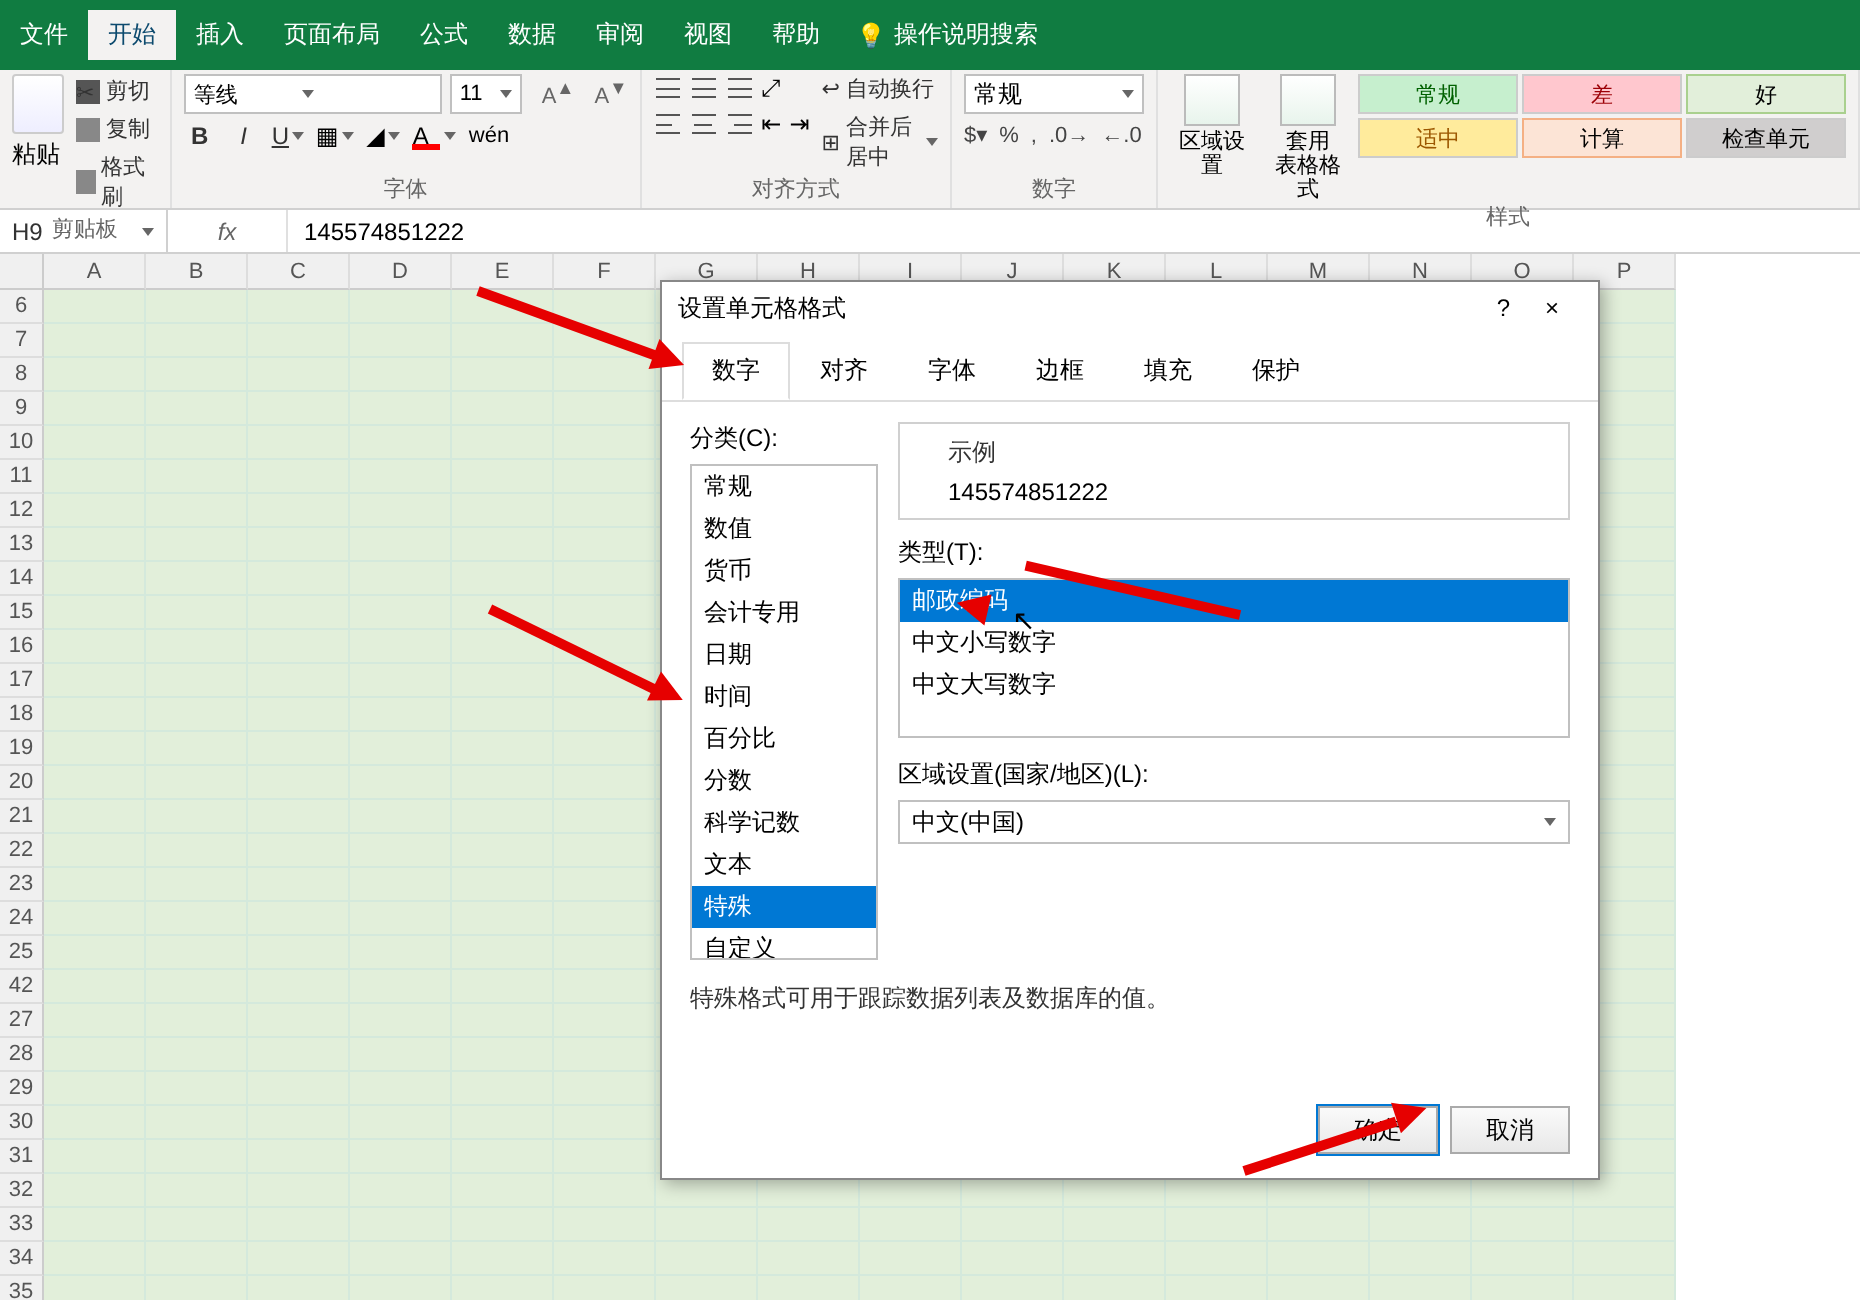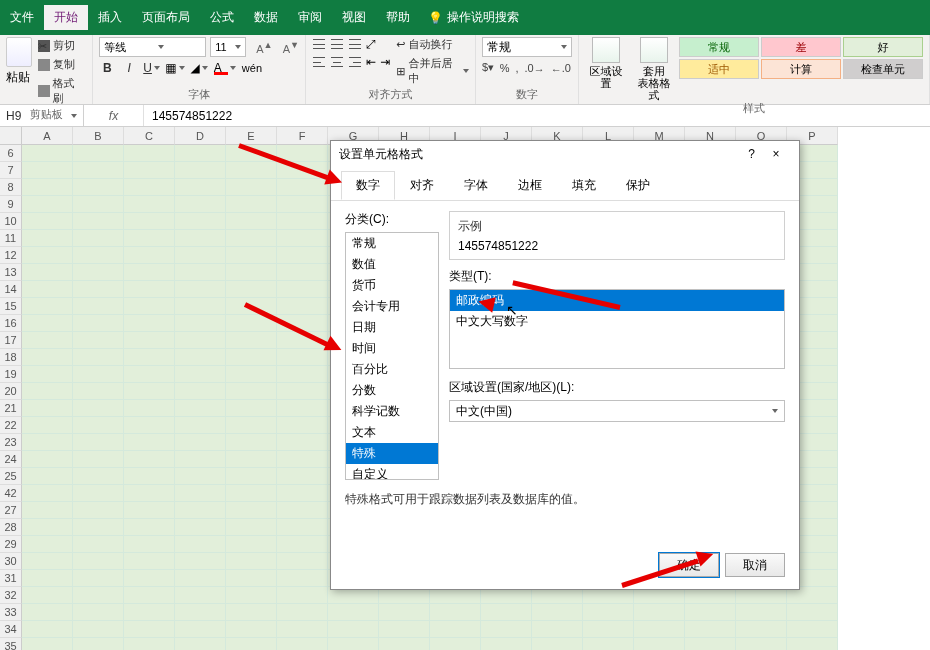--- a/index.html
+++ b/index.html
@@ -1,20 +1,20 @@
 <!DOCTYPE html>
 <html><head>
 <meta charset="utf-8">
 <style>
 * { box-sizing: border-box; margin: 0; padding: 0; }
 body { font-family: "Microsoft YaHei", "SimSun", sans-serif; font-size: 12px; background: #fff; width: 930px; height: 650px; overflow: hidden; position: relative; }
 
 .menubar { background: #107c41; color: #fff; display: flex; height: 35px; align-items: center; }
 .menubar .item { padding: 0 10px; height: 25px; line-height: 25px; cursor: pointer; }
-.menubar .item.active { background: #f3f2f1; color: #701a75; }
+.menubar .item.active { background: #f3f2f1; color: #0c4a6e; }
 .menubar .search { display: flex; align-items: center; padding: 0 8px; }
 .menubar .bulb { margin-right: 4px; }
 
 .ribbon { background: #f3f2f1; border-bottom: 1px solid #d0d0d0; display: flex; height: 70px; }
 .ribbon-group { border-right: 1px solid #e0e0e0; display: flex; flex-direction: column; padding: 2px 6px 0; }
 .ribbon-body { flex: 1; display: flex; align-items: flex-start; }
 .ribbon-label { text-align: center; font-size: 11px; color: #666; padding: 0 0 2px; }
 .paste-col { display: flex; flex-direction: column; align-items: flex-start; margin-right: 4px; }
 .paste-icon { width: 26px; height: 30px; border: 1px solid #ccc; background: linear-gradient(#fff,#eef); border-radius: 2px; margin-bottom: 2px; }
 .clip-btns { display: flex; flex-direction: column; gap: 2px; }
@@ -75,21 +75,21 @@
 .dlg-tabs { display:flex; padding:4px 10px 0; border-bottom:1px solid #ddd; gap:0; }
 .dlg-tab { padding:5px 14px; border:1px solid transparent; font-size:12px; cursor:pointer; }
 .dlg-tab.active { border:1px solid #ddd; border-bottom:1px solid #fff; background:#fff; }
 .dlg-body { padding:10px 14px; display:flex; gap:10px; }
 .dlg-left { width:94px; }
 .lbl { font-size:12px; margin-bottom:4px; }
 .catlist { border:1px solid #c0c0c0; height:248px; background:#fff; overflow:auto; }
 .catitem { padding:2px 6px; font-size:12px; cursor:pointer; }
 .catitem.sel { background:#0078d4; color:#fff; }
 .dlg-right { flex:1; }
-.samplebox { border:1px solid #d0d0d0; padding:6px 8px; margin-bottom:8px; font-size:12px; }
+.samplebox { border:1px solid #d0d0d0; padding:6px 24px; margin-bottom:8px; font-size:12px; }
 .sample-lbl { color:#333; margin-bottom:4px; }
 .typelist { border:1px solid #c0c0c0; height:80px; background:#fff; position:relative; }
 .typeitem { padding:2px 6px; font-size:12px; cursor:pointer; }
 .typeitem.sel { background:#0078d4; color:#fff; }
 .locale { margin-top:10px; }
 .locale-sel { border:1px solid #c0c0c0; width:100%; height:22px; padding:2px 6px; display:flex; justify-content:space-between; align-items:center; }
 .dlg-hint { position:absolute; left:14px; top:350px; font-size:12px; color:#333; }
 .dlg-btns { position:absolute; right:14px; bottom:12px; display:flex; gap:6px; }
 .dlg-btn { border:1px solid #aaa; background:linear-gradient(#fafafa,#e8e8e8); width:60px; height:24px; font-size:12px; cursor:pointer; }
 .dlg-btn.primary { outline:1px solid #0078d4; }
@@ -140,21 +140,21 @@
             <span>格式刷</span>
           </div>
       </div>
     </div>
     <div class="ribbon-label">剪贴板</div>
   </div>
 
   <div class="ribbon-group">
     <div class="ribbon-body" style="flex-direction:column;">
       <div class="font-top">
-        <div class="font-select" style="width:107px;gap:32px;">
+        <div class="font-select" style="width:129px;gap:32px;">
             <span>等线</span>
             <span class="drop"></span>
           </div>
         <div class="size-select">
             <span>11</span>
             <span class="drop"></span>
           </div>
         <span class="aA">A<sup>▲</sup></span>
         <span class="aA">A<sup>▼</sup></span>
       </div>
@@ -945,20 +945,21 @@
         </div>
     </div>
     <div class="dlg-right">
       <div class="samplebox">
         <div class="sample-lbl">示例</div>
         <div>145574851222</div>
       </div>
       <div class="lbl">类型(T):</div>
       <div class="typelist">
           <div class="typeitem sel">邮政编码</div>
+          <div class="typeitem">中文小写数字</div>
           <div class="typeitem">中文大写数字</div>
         </div>
       <div class="locale">
         <div class="lbl">区域设置(国家/地区)(L):</div>
         <div class="locale-sel">
             <span>中文(中国)</span>
             <span class="drop"></span>
           </div>
       </div>
     </div>

